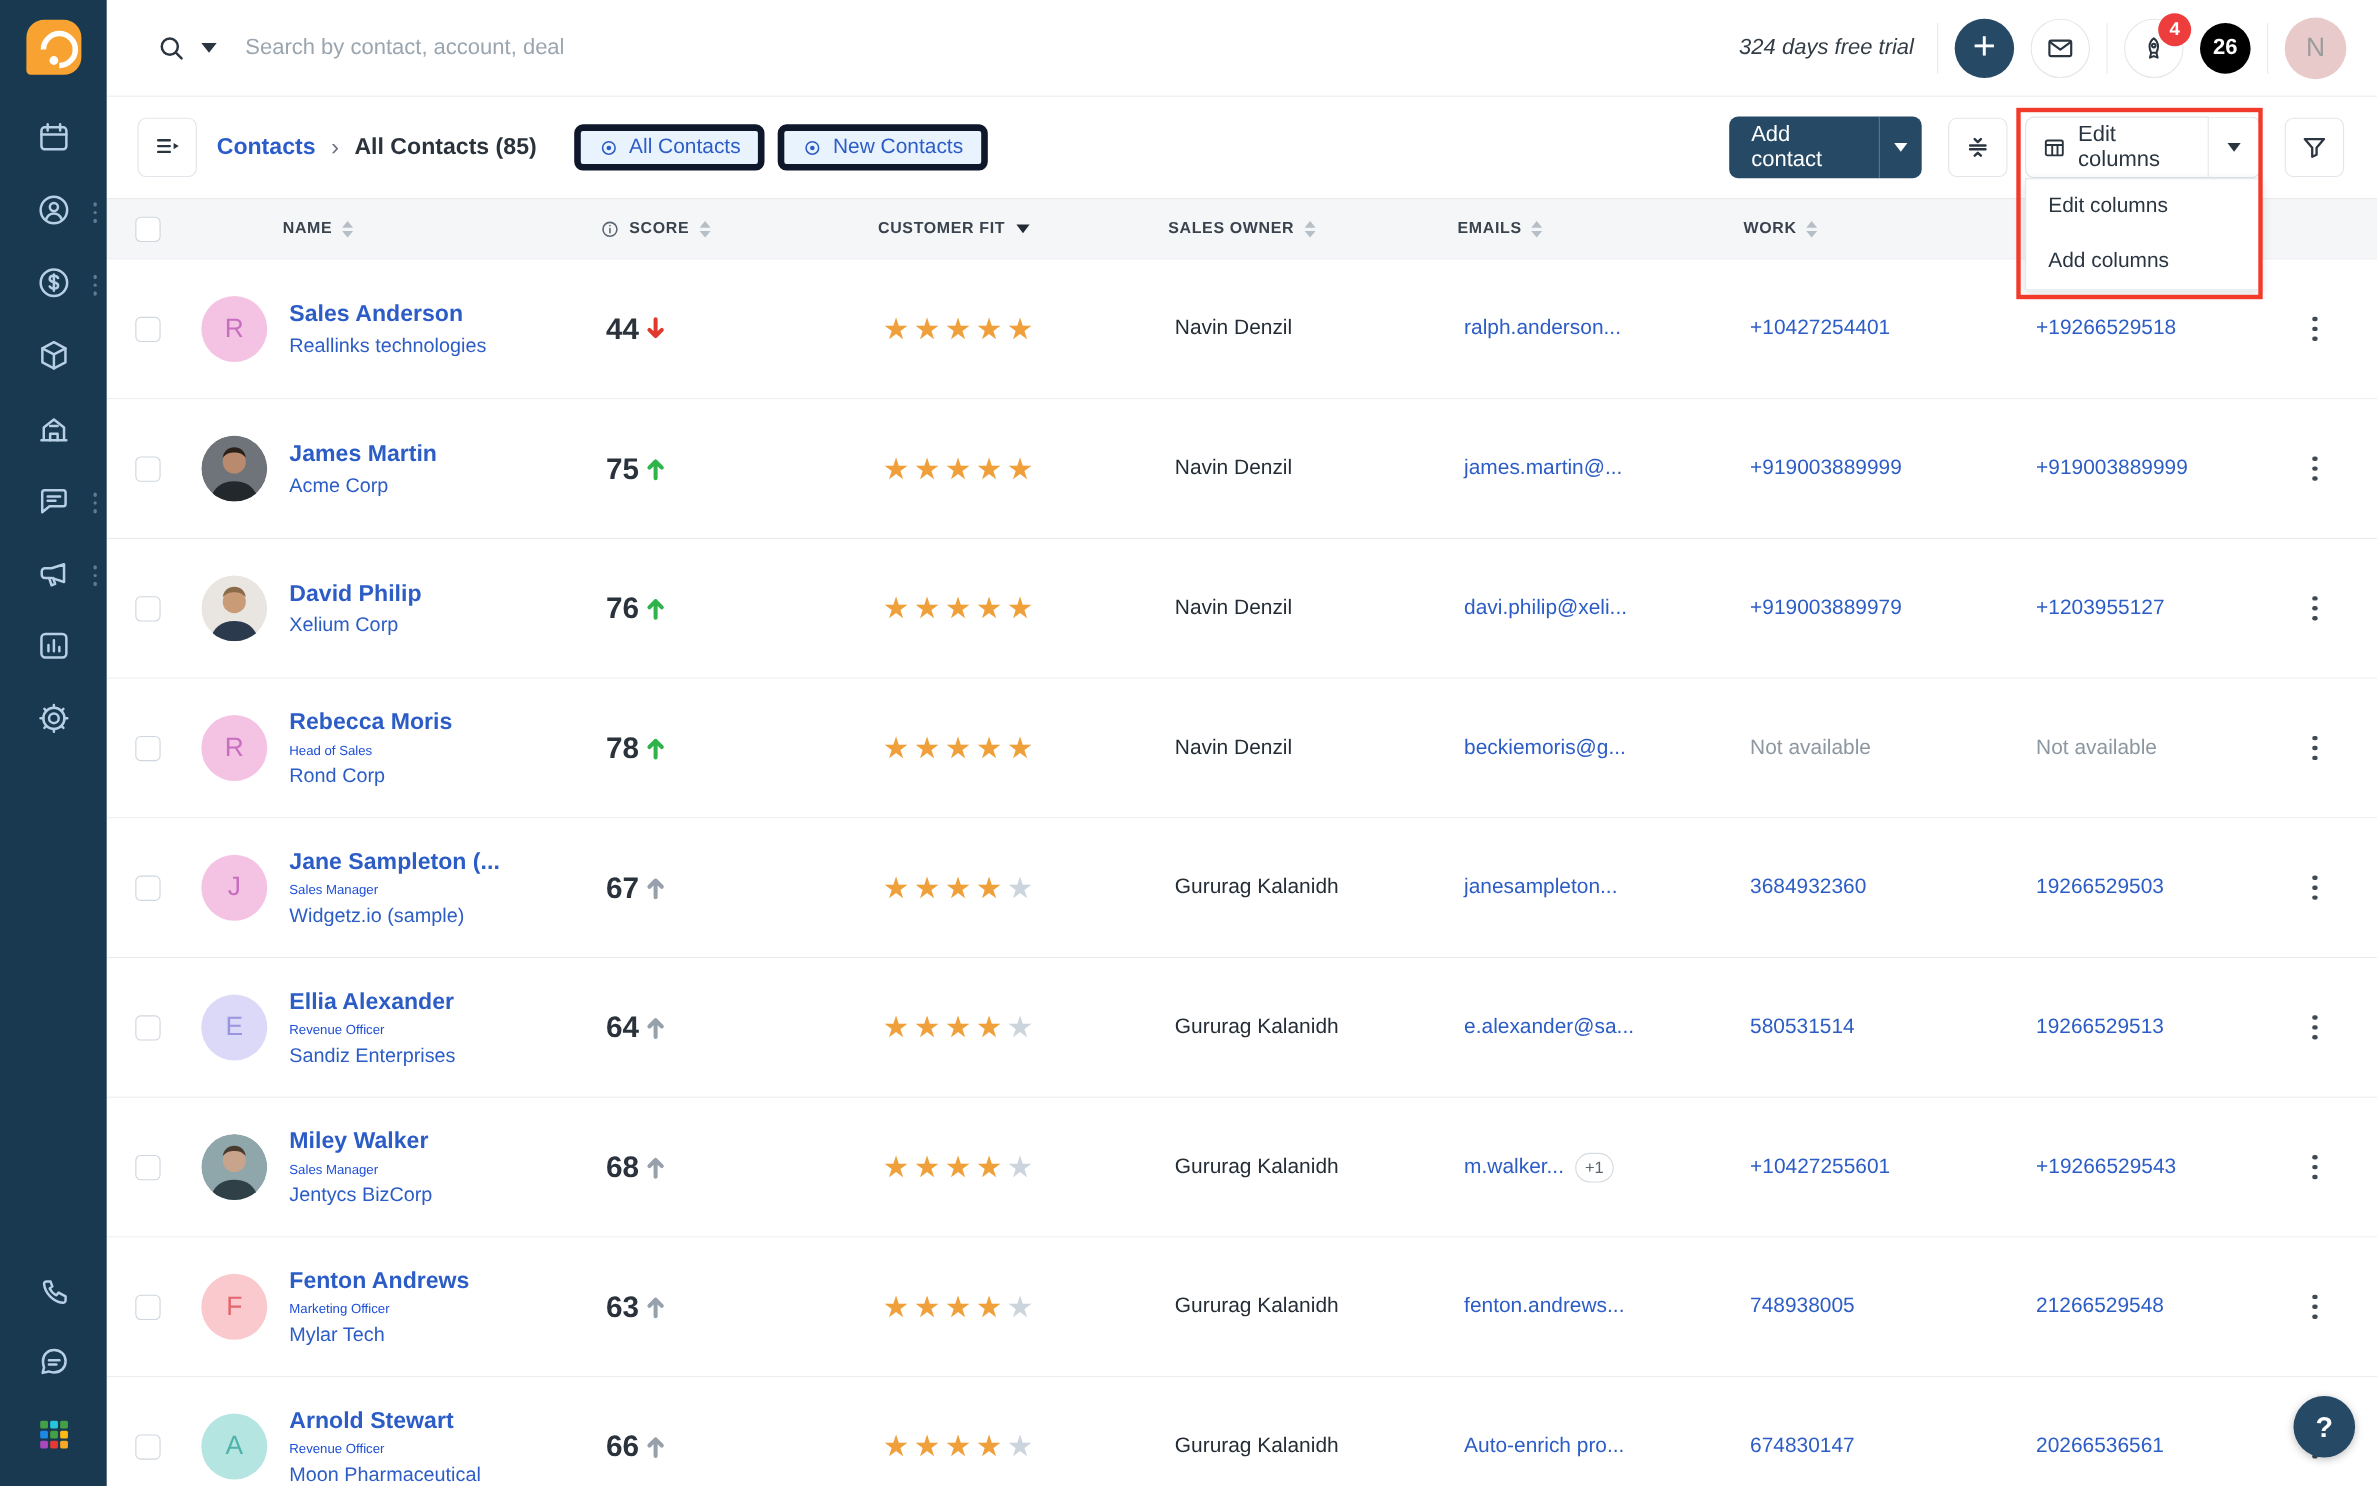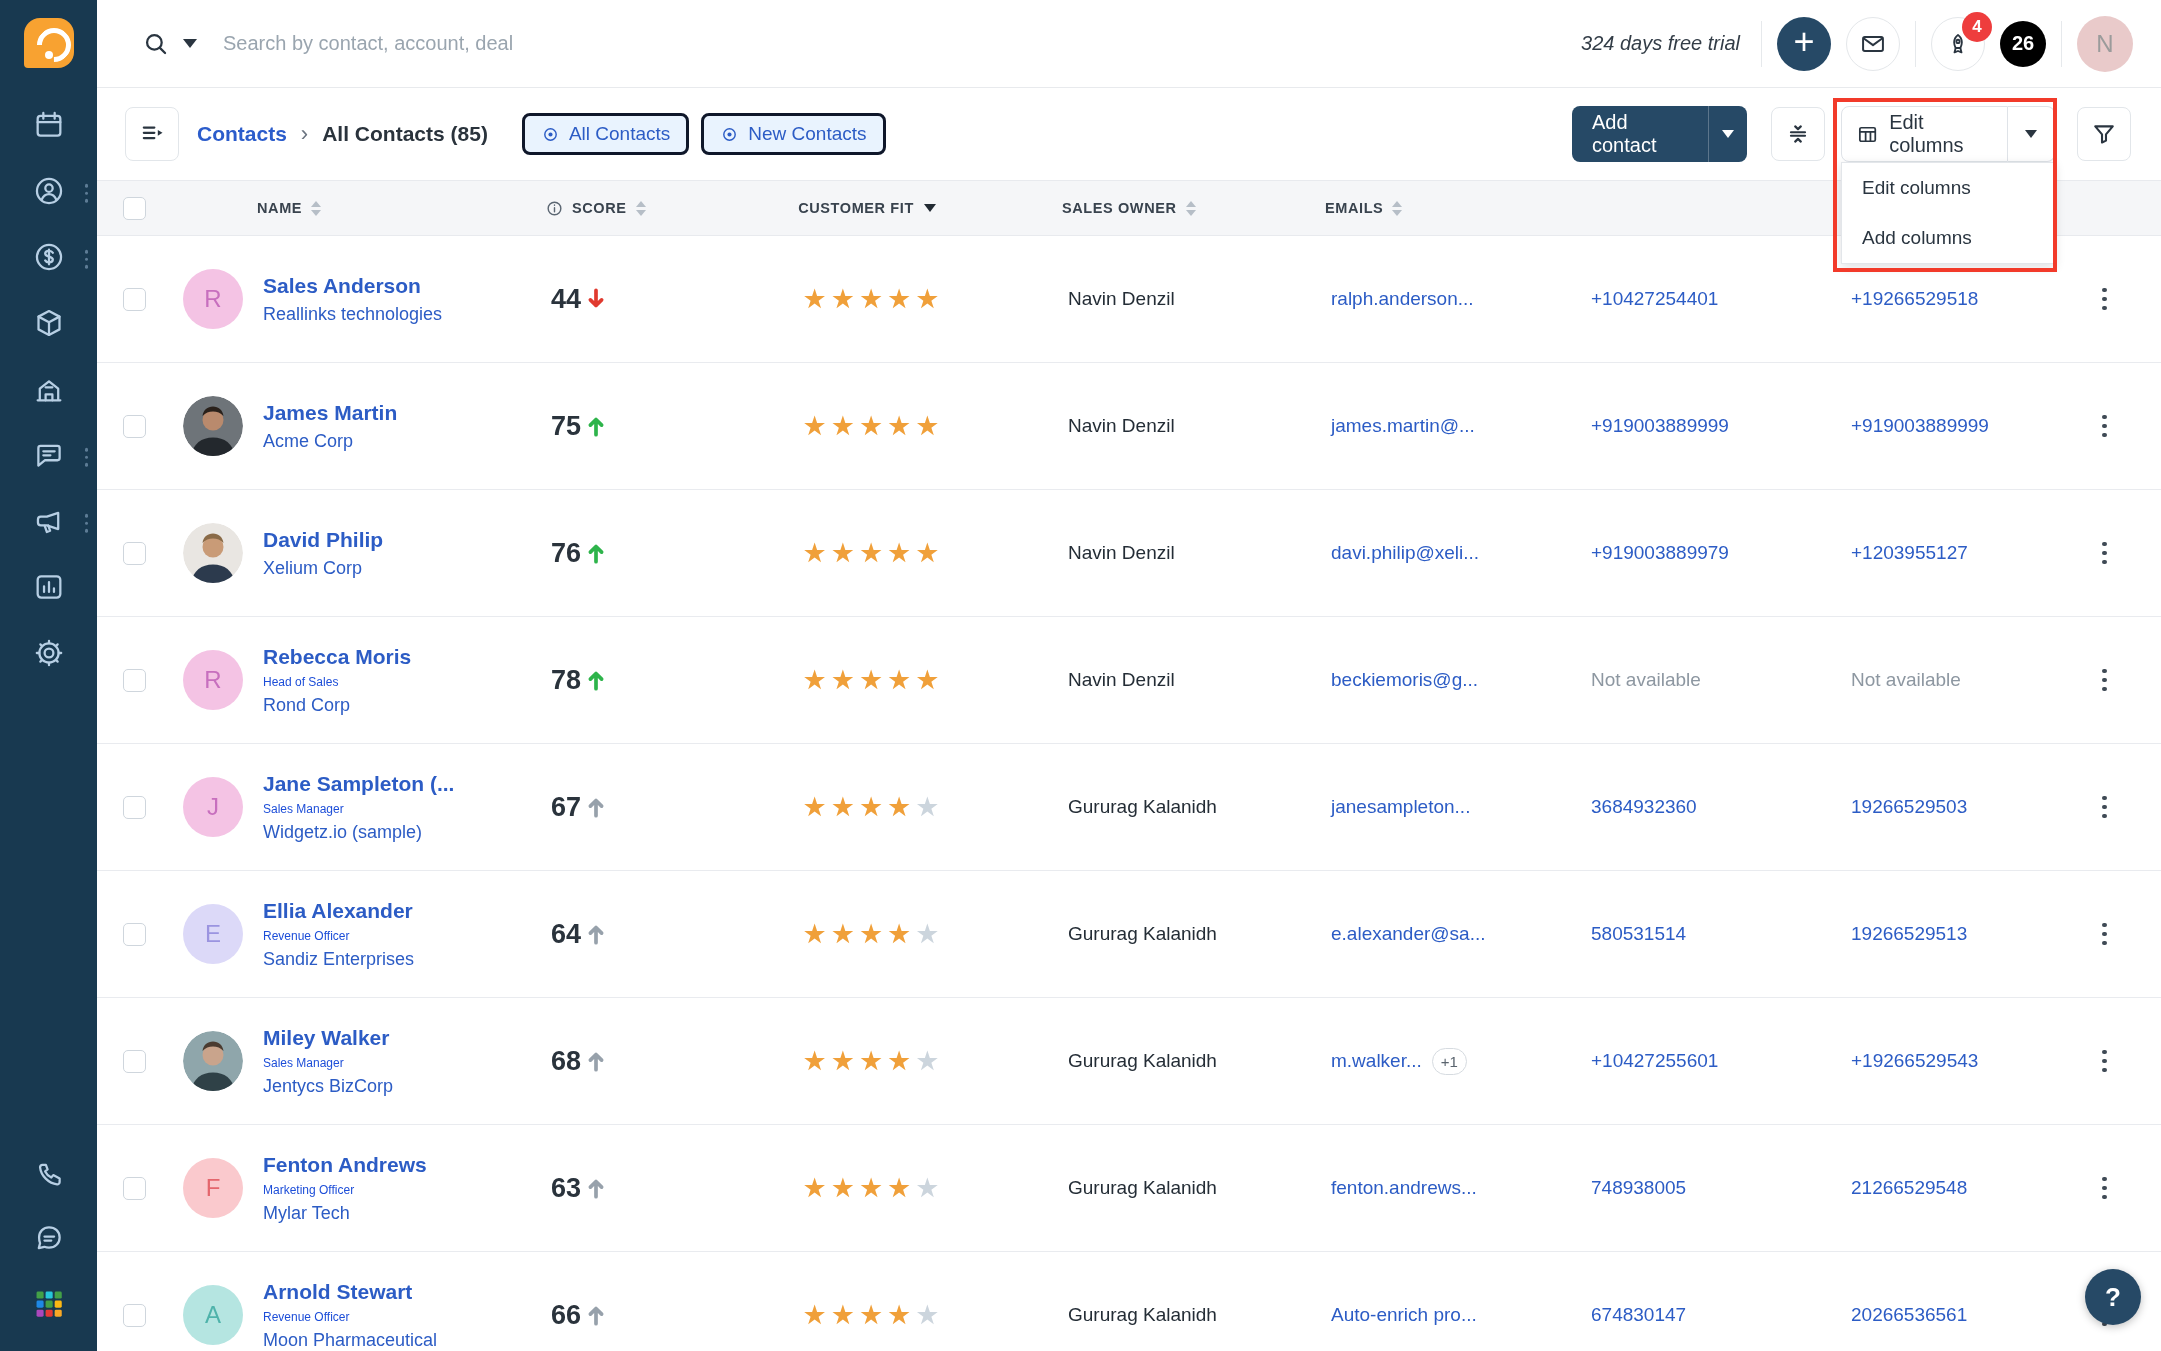--- a/index.html
+++ b/index.html
@@ -48,21 +48,21 @@
   
   .toolbar { height:92px; display:flex; align-items:center; padding:0 30px 0 28px; background:#fff; }
   .icon-btn { width:54px; height:54px; border:1px solid #e2e6ea; border-radius:8px; background:#fff; display:flex;
               align-items:center; justify-content:center; color:#2a3540; cursor:pointer; flex:0 0 auto; }
   .icon-btn svg { width:28px; height:28px; }
   .crumb { display:flex; align-items:center; gap:14px; margin-left:18px; }
   .crumb-root { color:#2b5ccb; font-size:21px; font-weight:bold; cursor:pointer; }
   .crumb-sep { color:#6b7480; font-size:22px; }
   .crumb-cur { color:#2a333c; font-size:21px; font-weight:bold; }
   .chips { display:flex; gap:12px; margin-left:34px; }
-  .chip { height:42px; display:flex; align-items:center; gap:9px; padding:0 16px; border:3px solid #0f172a; background:#e9f3fe;
+  .chip { height:42px; display:flex; align-items:center; gap:9px; padding:0 16px; border:6px solid #0f172a; background:#e9f3fe;
           border-radius:8px; color:#2c5cc5; font-size:19px; cursor:pointer; }
   .chip svg { width:19px; height:19px; }
   .tb-right { margin-left:auto; display:flex; align-items:center; }
   .btn-add { height:56px; display:flex; align-items:stretch; background:#264966; border-radius:8px; overflow:hidden; color:#fff; cursor:pointer; flex:0 0 175px; }
   .btn-add .lbl { display:flex; align-items:center; padding:0 18px 0 20px; font-size:20px; }
   .btn-add .drop { width:42px; display:flex; align-items:center; justify-content:center; border-left:1px solid rgba(255,255,255,.25); }
   .btn-add .caret { border-top-color:#fff; border-left-width:6px; border-right-width:6px; border-top-width:8px; }
   .gap24{width:24px;} .gap16{width:16px;} .gap22{width:22px;}
   .btn-split { height:56px; display:flex; flex:0 0 214px; }
   .btn-split .main-part { flex:0 0 167px; border:1px solid #dfe3e8; border-radius:8px 0 0 8px; background:#fff; display:flex;
@@ -375,20 +375,27 @@
             <span class="tri-dn"></span>
           </span>
         </div>
         <div class="hcell c-emails">
           <span class="hlabel">EMAILS</span>
           <span class="sorts">
             <span class="tri-up"></span>
             <span class="tri-dn"></span>
           </span>
         </div>
+        <div class="hcell c-work">
+          <span class="hlabel">WORK</span>
+          <span class="sorts">
+            <span class="tri-up"></span>
+            <span class="tri-dn"></span>
+          </span>
+        </div>
         <div class="hcell c-mobile"></div>
         <div class="hcell c-kebab"></div>
       </div>
     <div class="tbody" id="tbody">
         <div class="trow">
           <div class="c-check">
             <div class="cb"></div>
           </div>
           <div class="c-avatar">
             <div class="avatar" style="background:#f4c3e4;color:#c76fbe">R</div>

